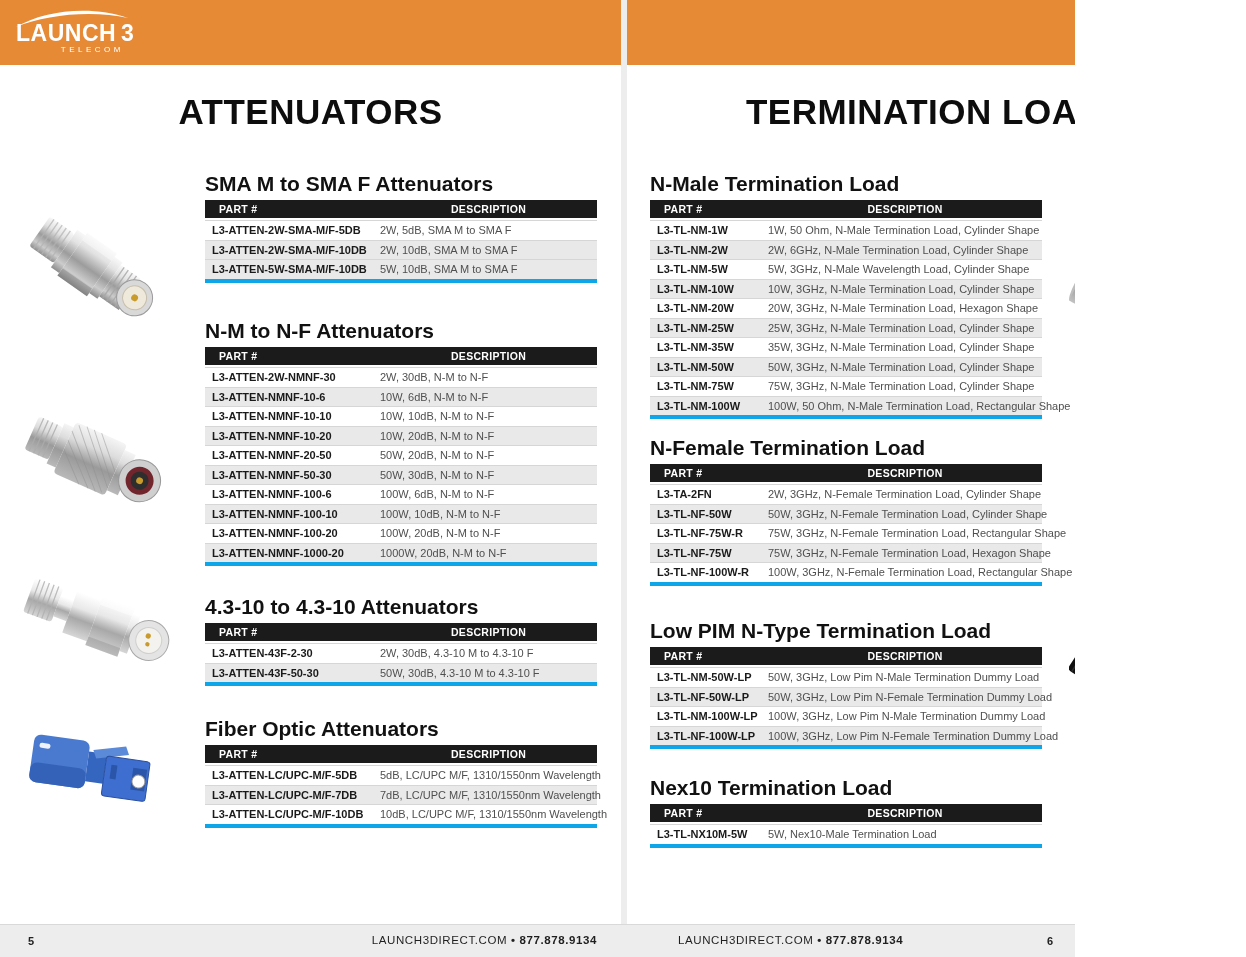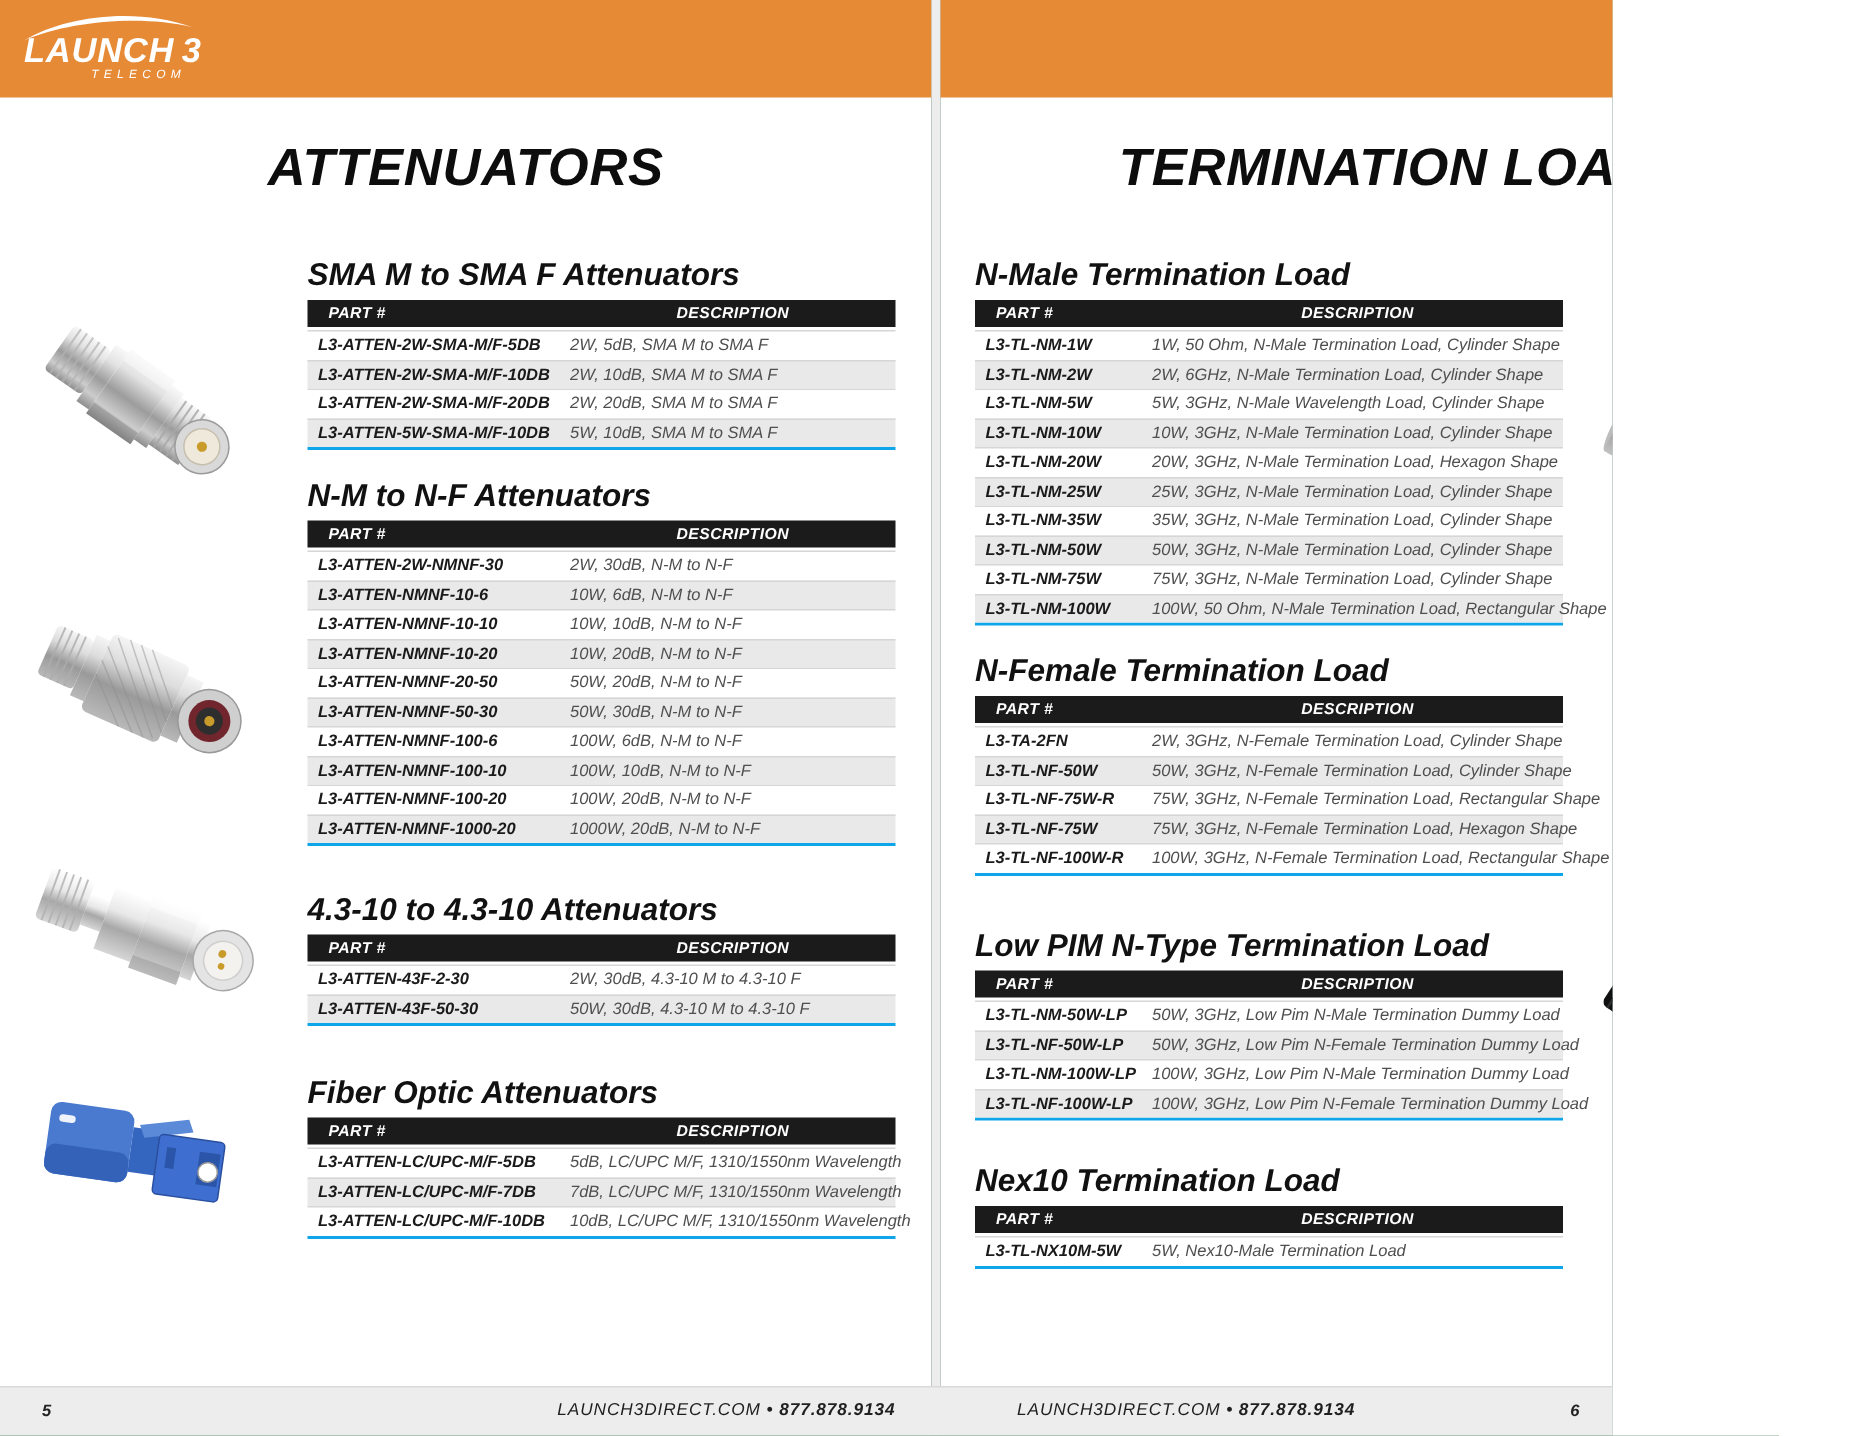--- a/index.html
+++ b/index.html
@@ -1,19 +1,19 @@
 <!DOCTYPE html>
 <html><head>
 <meta charset="utf-8">
 <style>
   * { margin:0; padding:0; box-sizing:border-box; }
   html,body { background:#ffffff; }
   .sheet {
-    position:relative; width:1075px; height:957px; background:#14532d;
-    font-family:"Liberation Sans", sans-serif; overflow:hidden;font-style:italic;
+    position:relative; width:1075px; height:957px; background:#8b5cf6;
+    font-family:"Liberation Sans", sans-serif; overflow:hidden;
   }
   .page { position:absolute; top:0; height:957px; background:#fff; }
   .page-left  { left:0;   width:621px; }
   .page-right { left:627px; width:619px; }
   .divider { position:absolute; left:621px; top:0; width:6px; height:957px; background:#ededed; }
 
   
   .orange-bar { position:absolute; top:0; left:0; right:0; height:65px; background:#E68A36; }
   .logo { position:absolute; width:120px; height:52px; top:7px; }
   .logo-left  { left:12px; }
@@ -26,21 +26,21 @@
               letter-spacing:3.5px; font-weight:400; }
 
   .page-title { position:absolute; top:92px; left:0; right:0; text-align:center;
                 font-size:35px; font-weight:700; color:#0d0d0d; letter-spacing:0.5px; }
 
   
   .section { position:absolute; width:392px; }
   .sec-left  { left:205px; }
   .sec-right { left:23px; }
   .sec-h { font-size:21px; line-height:16px; font-weight:700; color:#111; margin-bottom:8px; }
-  .ptable { width:392px; border-bottom:2px solid #0ea5e9; }
+  .ptable { width:392px; border-bottom:4px solid #0ea5e9; }
   .trow { display:flex; align-items:center; height:19.5px; background:#fff;
           border-top:1px solid #d6d6d6; }
   .trow.alt { background:#e9e9e9; }
   .trow.thead { background:#1b1b1b; color:#fff; height:18px; border-top:none; margin-bottom:2px; }
   .cpart { flex:0 0 auto; padding-left:7px; font-size:11px; font-weight:700; color:#1a1a1a;
            white-space:nowrap; }
   .tbl-left  .cpart { width:175px; }
   .tbl-right .cpart { width:118px; }
   .cdesc { flex:1 1 auto; font-size:11px; color:#4f4f4f; white-space:nowrap; }
   .thead .cpart { padding-left:14px; font-size:10.5px; color:#fff; letter-spacing:0.3px; }
@@ -183,24 +183,20 @@
             <span class="cdesc">DESCRIPTION</span>
           </div>
           <div class="trow">
             <span class="cpart">L3-ATTEN-2W-SMA-M/F-5DB</span>
             <span class="cdesc">2W, 5dB, SMA M to SMA F</span>
           </div>
           <div class="trow alt">
             <span class="cpart">L3-ATTEN-2W-SMA-M/F-10DB</span>
             <span class="cdesc">2W, 10dB, SMA M to SMA F</span>
           </div>
-          <div class="trow">
-            <span class="cpart">L3-ATTEN-2W-SMA-M/F-20DB</span>
-            <span class="cdesc">2W, 20dB, SMA M to SMA F</span>
-          </div>
           <div class="trow alt">
             <span class="cpart">L3-ATTEN-5W-SMA-M/F-10DB</span>
             <span class="cdesc">5W, 10dB, SMA M to SMA F</span>
           </div>
         </div>
     </div>
     <div class="section sec-left" style="top:323px">
       <h3 class="sec-h">N-M to N-F Attenuators</h3>
       <div class="ptable tbl-left">
           <div class="trow thead">

